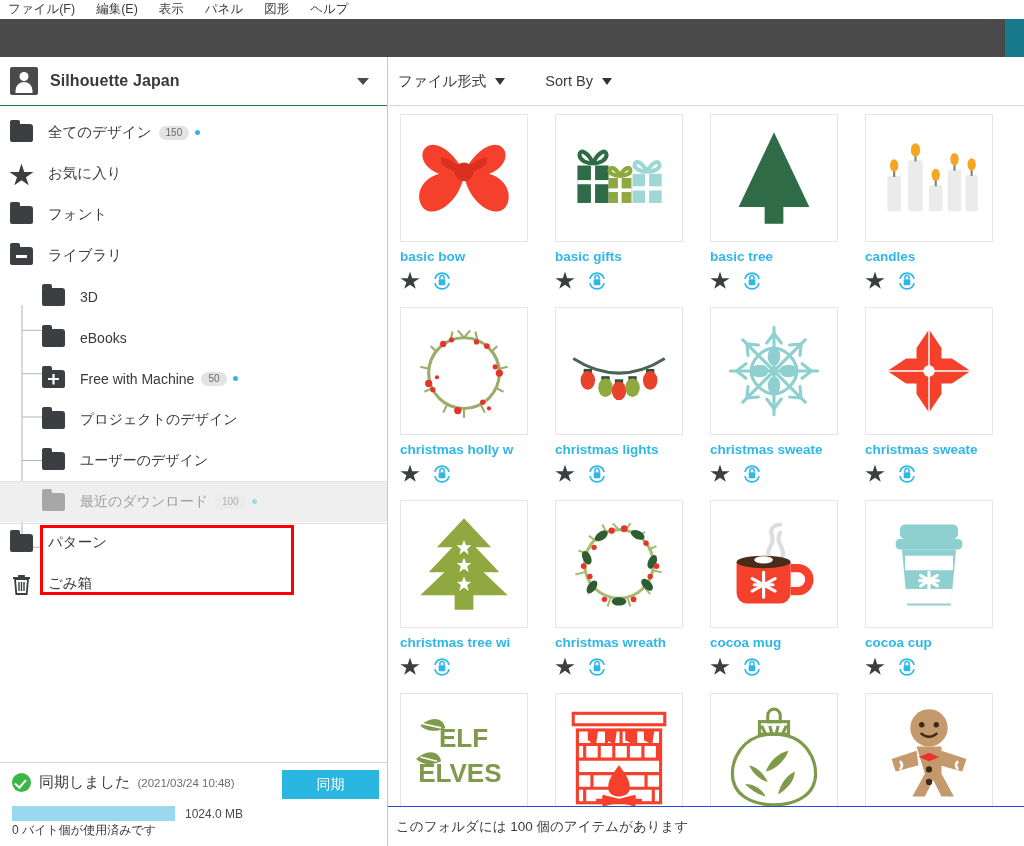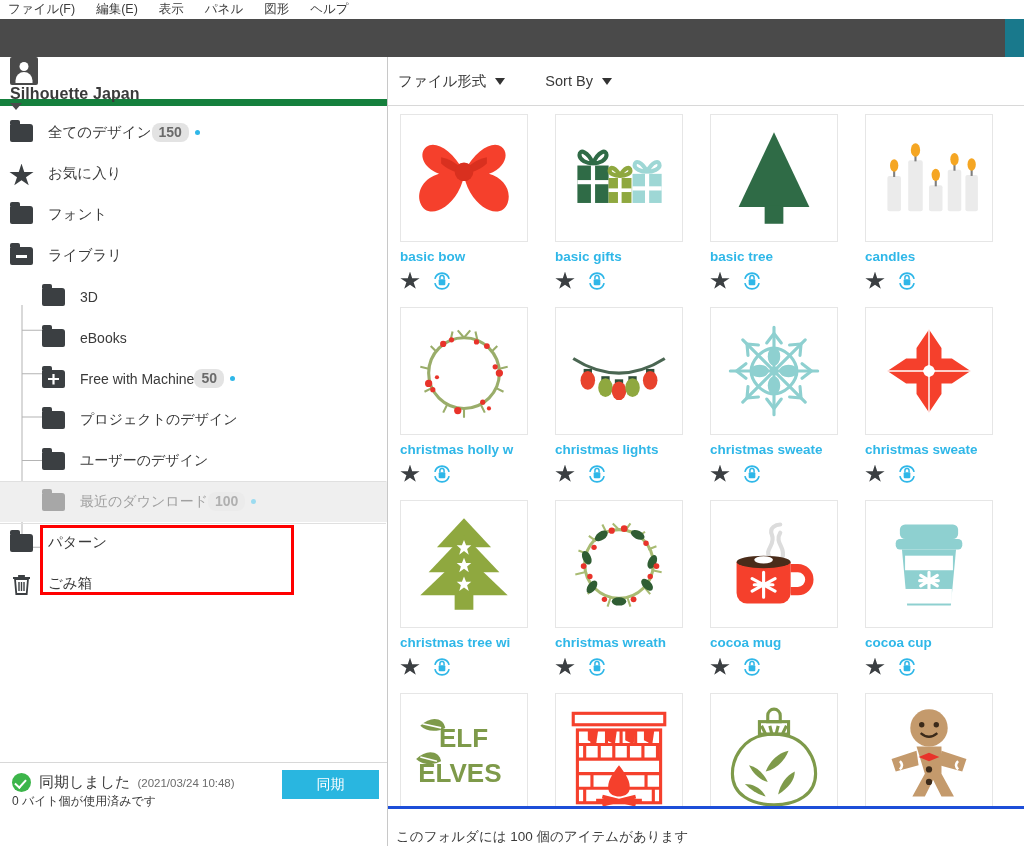--- a/index.html
+++ b/index.html
@@ -39,22 +39,22 @@
     display: flex;
   }
 
   
   .sidebar {
     position: relative; width: 388px; height: 789px;
     background: #ffffff; border-right: 1px solid #c8c8c8;
     display: flex; flex-direction: column;
   }
   .acct-header {
-    height: 49px; min-height: 49px; display: flex; align-items: flex-start;
-    padding: 0 10px 0 10px; border-bottom: 7px solid #15803d; flex-direction: column;
+    height: 49px; min-height: 49px; display: flex; align-items: center;
+    padding: 0 10px 0 10px; border-bottom: 1px solid #15803d;
   }
   .acct-avatar {
     width: 28px; height: 28px; background: #4a4a4a; border-radius: 2px;
     position: relative; flex: none; margin-right: 12px;
   }
   .acct-avatar::before {
     content: ""; position: absolute; left: 50%; top: 5px;
     width: 9px; height: 9px; border-radius: 50%;
     background: #ffffff; transform: translateX(-50%);
   }
@@ -111,24 +111,23 @@
     background: #3b3f42;
     clip-path: polygon(50% 0%, 61% 35%, 98% 35%, 68% 57%, 79% 91%, 50% 70%, 21% 91%, 32% 57%, 2% 35%, 39% 35%);
   }
   .ic-trash {
     position: absolute; left: 4px; top: 2px; width: 19px; height: 21px;
   }
   .t-label { font-size: 14.5px; color: #3a3a3a; white-space: nowrap; }
   .t-label.dim { color: #a0a0a0; }
   .t-label.sub { font-size: 14px; }
   .badge {
-    display: inline-block; background: #e3e3e3; color: #6a6a6a;
-    font-size: 14px; border-radius: 8px; padding: 1px 7px 2px 7px;
+    display: inline-block; margin-left: 7px; background: #e3e3e3; color: #6a6a6a;
+    font-size: 10px; border-radius: 8px; padding: 1px 7px 2px 7px;
     vertical-align: 1px;
-    font-weight: bold;
   }
   .badge.dim { background: #ebebeb; color: #b0b0b0; }
   .bluedot {
     display: inline-block; width: 5px; height: 5px; border-radius: 50%;
     background: #2fb7e8; margin-left: 6px; vertical-align: 3px;
   }
   .bluedot.dim { background: #9bdbf0; }
 
   
   .tree-lines { position: absolute; left: 0; top: 0; width: 388px; height: 100%;
@@ -203,22 +202,22 @@
     white-space: nowrap; overflow: hidden; width: 150px; height: 17px;
   }
   .cell-actions { margin-top: 5px; display: flex; align-items: center; gap: 12px; }
   .act-star {
     width: 20px; height: 19px; background: #3b3f42;
     clip-path: polygon(50% 0%, 61% 35%, 98% 35%, 68% 57%, 79% 91%, 50% 70%, 21% 91%, 32% 57%, 2% 35%, 39% 35%);
   }
   .act-lock { width: 20px; height: 20px; }
 
   .content-footer {
-    height: 40px; min-height: 40px; border-top: 3px solid #1d4ed8;
-    display: flex; align-items: flex-end; padding-left: 8px;
+    height: 40px; min-height: 40px; border-top: 1px solid #1d4ed8;
+    display: flex; align-items: center; padding-left: 8px;
   }
   .footer-text { font-size: 13.5px; color: #3a3a3a; }
 </style>
 </head>
 <body>
 
 <div id="app">
 
   <div class="menubar" id="menubar">
       <div class="menu-item">ファイル(F)</div>
@@ -333,20 +332,24 @@
           </div>
       </div>
 
       <div class="sb-footer">
         <div class="sync-row">
           <div class="check-circle"></div>
           <div class="sync-text">同期しました</div>
           <div class="sync-date">(2021/03/24 10:48)</div>
         </div>
         <button class="sync-btn">同期</button>
+        <div class="meter-wrap">
+          <div class="meter"></div>
+          <div class="meter-label">1024.0 MB</div>
+        </div>
         <div class="used-label">0 バイト個が使用済みです</div>
       </div>
 
       <div class="annot-box"></div>
     </div>
 
     <div class="content">
       <div class="content-header">
         <div class="hdr-drop">
           <span class="hdr-drop-label">ファイル形式</span>

